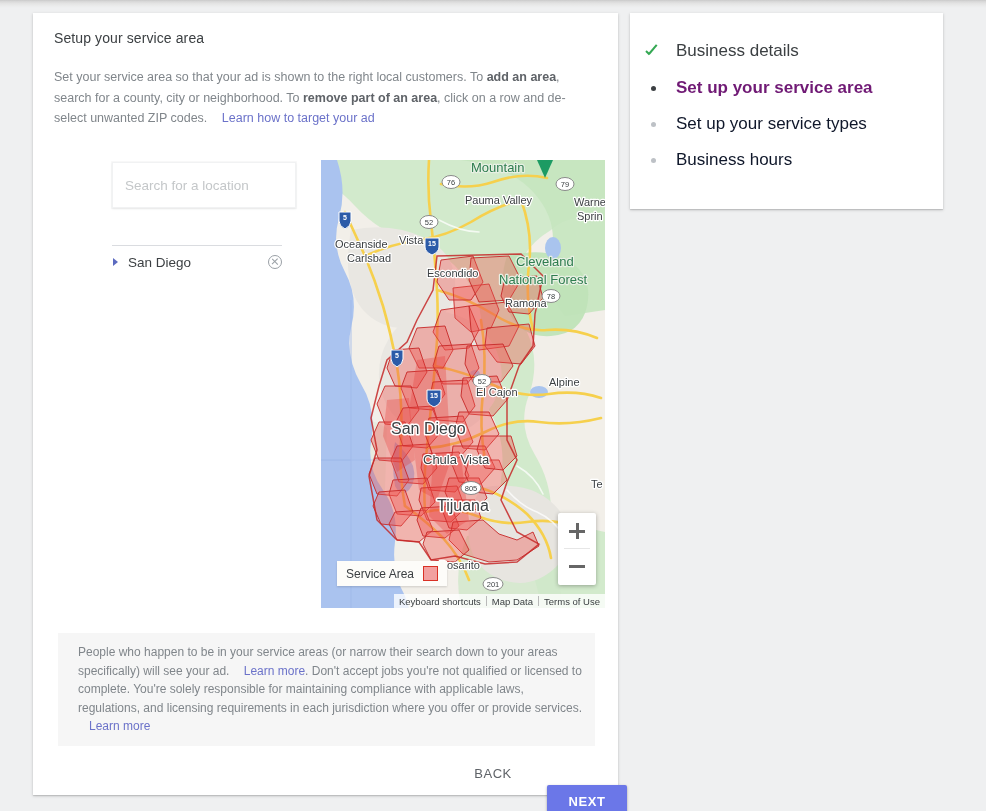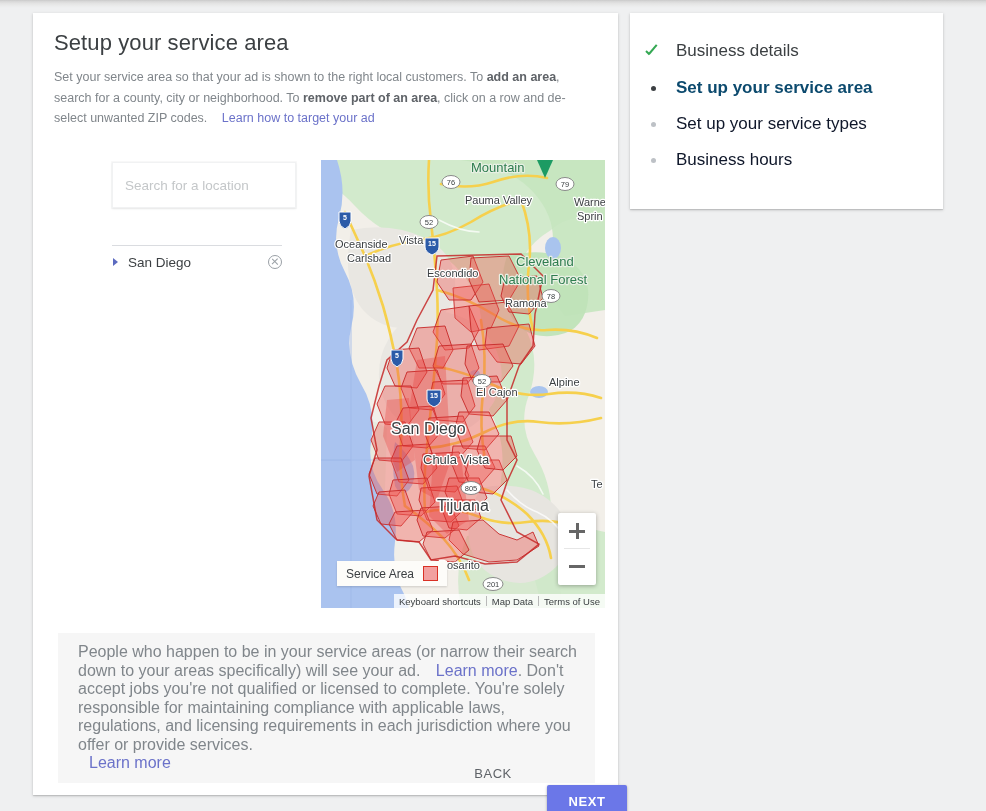--- a/index.html
+++ b/index.html
@@ -25,21 +25,21 @@
 
   
   #main-card {
     position: absolute; left: 33px; top: 13px;
     width: 585px; height: 782px;
     background: #ffffff;
     box-shadow: 0 1px 3px rgba(0,0,0,0.18), 0 1px 1px rgba(0,0,0,0.10);
   }
   #page-title {
     position: absolute; left: 21px; top: 17px;
-    font-size: 22px; color: #3c4043; letter-spacing: 0.1px; text-align: right;
+    font-size: 14px; color: #3c4043; letter-spacing: 0.1px; text-align: right;
   }
   #page-desc {
     position: absolute; left: 21px; top: 54px; width: 540px;
     font-size: 12.5px; line-height: 20.5px; color: #80868b;
   }
   #page-desc b { color: #5f6368; font-weight: bold; }
   .link { color: #6b72c9; text-decoration: none; cursor: pointer; padding-left: 11px; }
 
   
   #search-wrap {
@@ -153,21 +153,21 @@
   }
   #map-attrib span { padding: 0 5px; white-space: nowrap; cursor: pointer; }
   #map-attrib .sep { width: 1px; height: 10px; background: #b9b9b9; padding: 0; }
 
   
   #disclaimer {
     position: absolute; left: 25px; top: 620px;
     width: 537px; min-height: 96px;
     background: #f6f6f6;
     padding: 10px 12px 10px 20px;
-    font-size: 16px; line-height: 18.5px; color: #80868b;
+    font-size: 12px; line-height: 18.5px; color: #80868b;
   }
 
   
   #back-button {
     position: absolute; left: 428px; top: 745px;
     width: 64px; height: 30px;
     background: transparent; border: 0;
     font-size: 13px; letter-spacing: 0.5px; color: #5f6368;
     cursor: pointer; font-family: "Liberation Sans", sans-serif;
   }
@@ -205,21 +205,21 @@
     content: ""; position: absolute; left: 1px; top: 7px;
     width: 5px; height: 2px; background: #34a853; transform: rotate(45deg);
     transform-origin: left center;
   }
   .step .check::after {
     content: ""; position: absolute; left: 4.6px; top: 10.6px;
     width: 12px; height: 2px; background: #34a853; transform: rotate(-50deg);
     transform-origin: left center;
   }
   .step .label { font-size: 17px; color: #3c4043; }
-  .step.current .label { font-weight: bold; color: #0c4a6e; }
+  .step.current .label { font-weight: bold; color: #701a75; }
   .step.pending .label { color: #0f172a; }
 </style>
 </head>
 <body>
 
 <div id="page">
 
   <div id="top-shadow"></div>
 
   <div id="main-card">

